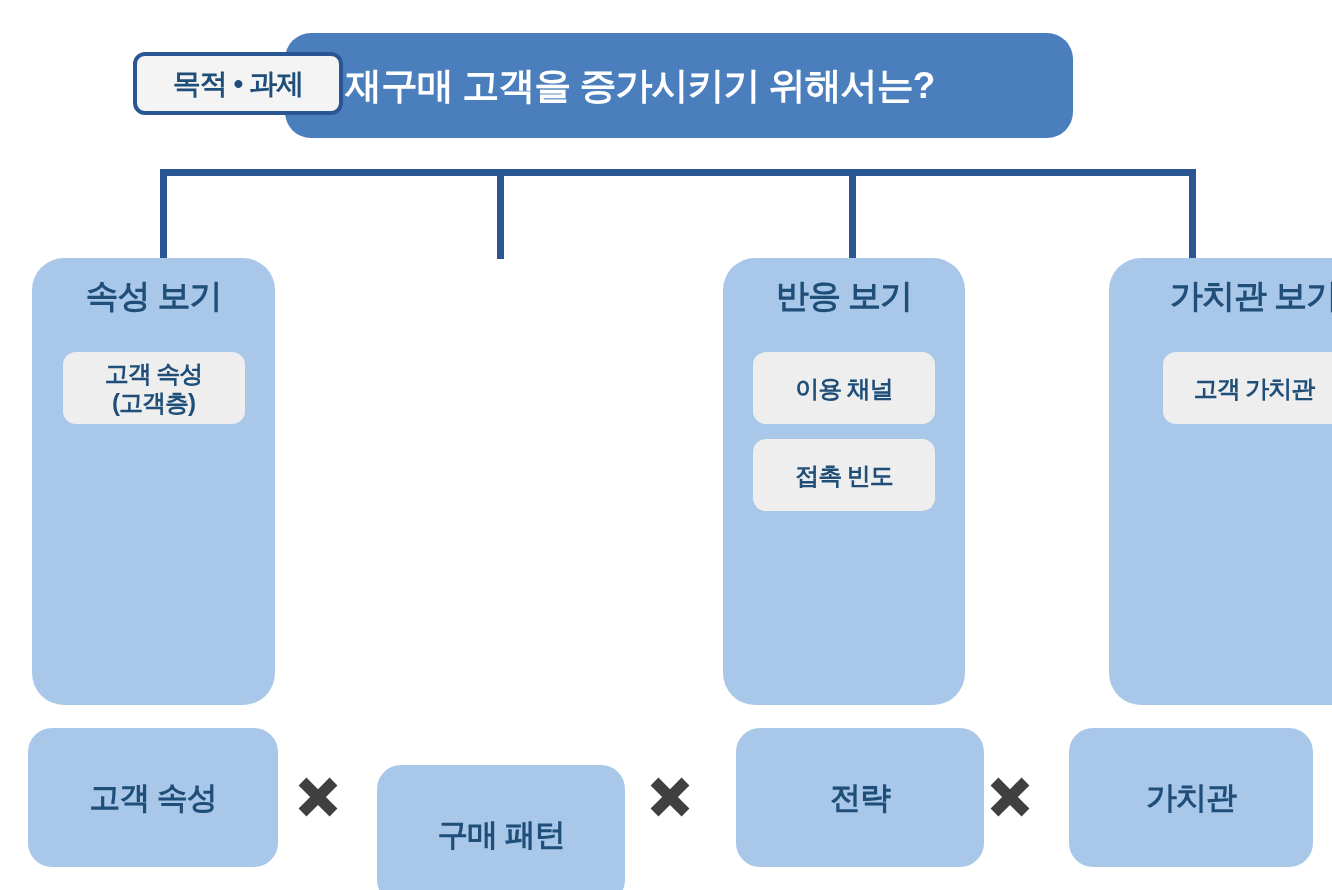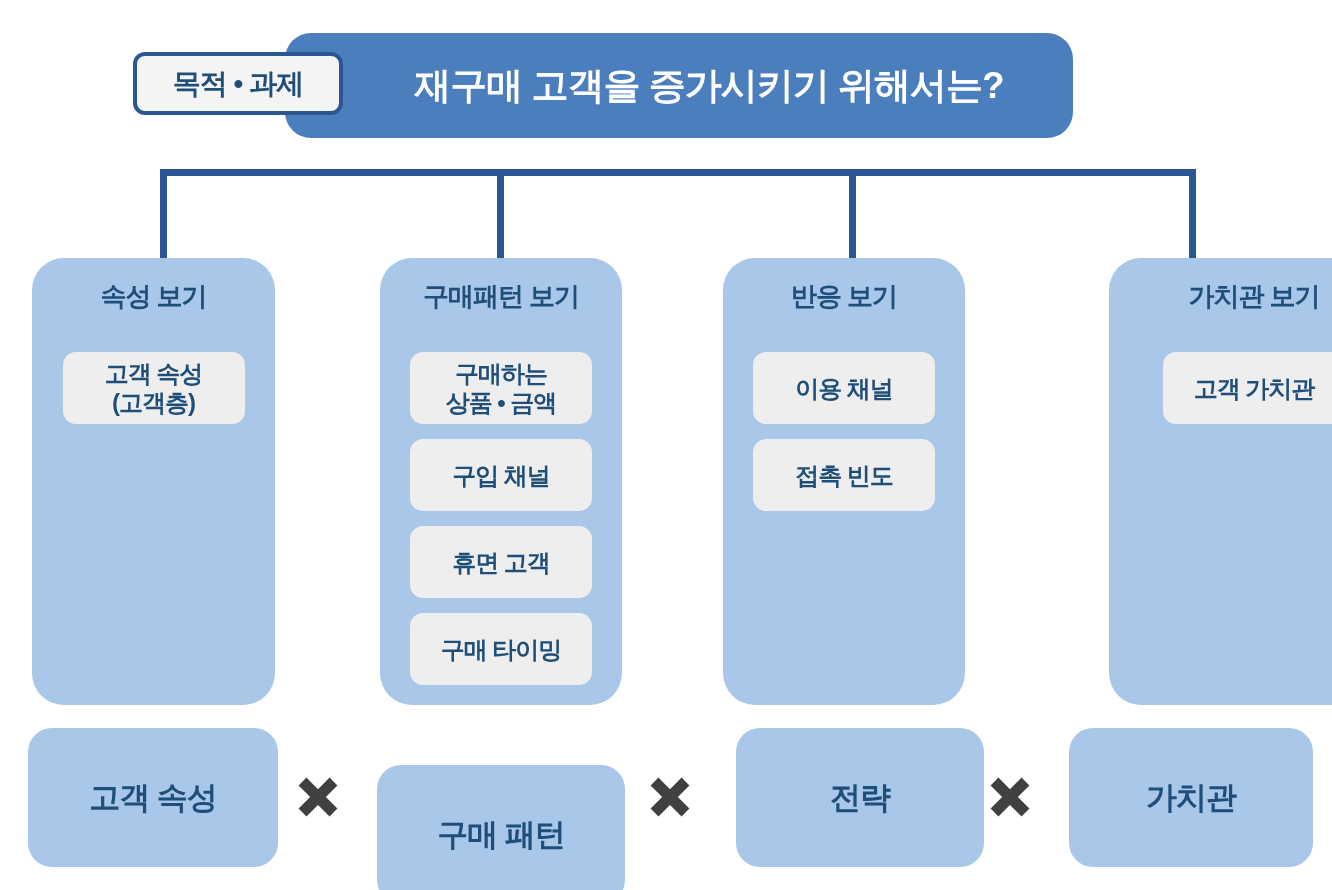--- a/index.html
+++ b/index.html
@@ -20,21 +20,21 @@
     background:var(--page_bg,#fff);
     font-family:"Liberation Sans","DejaVu Sans",sans-serif;
     font-weight:700;
   }
   .canvas{position:relative;width:1332px;height:890px;background:var(--page_bg,#fff);}
 
   
   .banner{
     position:absolute;left:285px;top:33px;width:788px;height:105px;
     background:var(--banner_bg);border-radius:26px;
-    display:flex;align-items:center;justify-content:center;
+    display:flex;align-items:center;justify-content:flex-start;
     z-index:1;
   }
   .banner-title{
     color:var(--banner_text);font-size:37px;letter-spacing:-1px;
     text-align:center;padding-left:60px;
   }
   .purpose-label{
     position:absolute;left:105px;top:52px;width:210px;height:63px;
     background:var(--label_bg);
     border:4px solid var(--label_border);border-radius:12px;
@@ -55,21 +55,21 @@
   }
   .v1{left:160px;} .v2{left:497px;} .v3{left:849px;} .v4{left:1189px;}
 
   
   .column{
     position:absolute;top:258px;height:447px;
     background:var(--column_bg);border-radius:32px;
     padding-top:22px;
   }
   .col-title{
-    color:var(--dark_text);font-size:26px;line-height:32px;
+    color:var(--dark_text);font-size:33px;line-height:32px;
     text-align:center;letter-spacing:-1px;
   }
   .col-items{
     margin-top:40px;display:flex;flex-direction:column;
     align-items:center;gap:15px;
   }
   .item{
     width:182px;height:72px;background:var(--item_bg);border-radius:13px;
     display:flex;flex-direction:column;align-items:center;justify-content:center;
     color:var(--dark_text);font-size:24px;line-height:29px;
@@ -110,38 +110,20 @@
   <div class="column" style="left:32px;width:243px;">
     <div class="col-title">속성 보기</div>
     <div class="col-items">
       <div class="item">
         <span>고객 속성</span>
         <span>(고객층)</span>
       </div>
     </div>
   </div>
 
-  <div class="column" style="left:380px;width:242px;">
-    <div class="col-title">구매패턴 보기</div>
-    <div class="col-items">
-      <div class="item">
-        <span>구매하는</span>
-        <span>상품 • 금액</span>
-      </div>
-      <div class="item">
-        <span>구입 채널</span>
-      </div>
-      <div class="item">
-        <span>휴면 고객</span>
-      </div>
-      <div class="item">
-        <span>구매 타이밍</span>
-      </div>
-    </div>
-  </div>
 
   <div class="column" style="left:723px;width:242px;">
     <div class="col-title">반응 보기</div>
     <div class="col-items">
       <div class="item">
         <span>이용 채널</span>
       </div>
       <div class="item">
         <span>접촉 빈도</span>
       </div>

